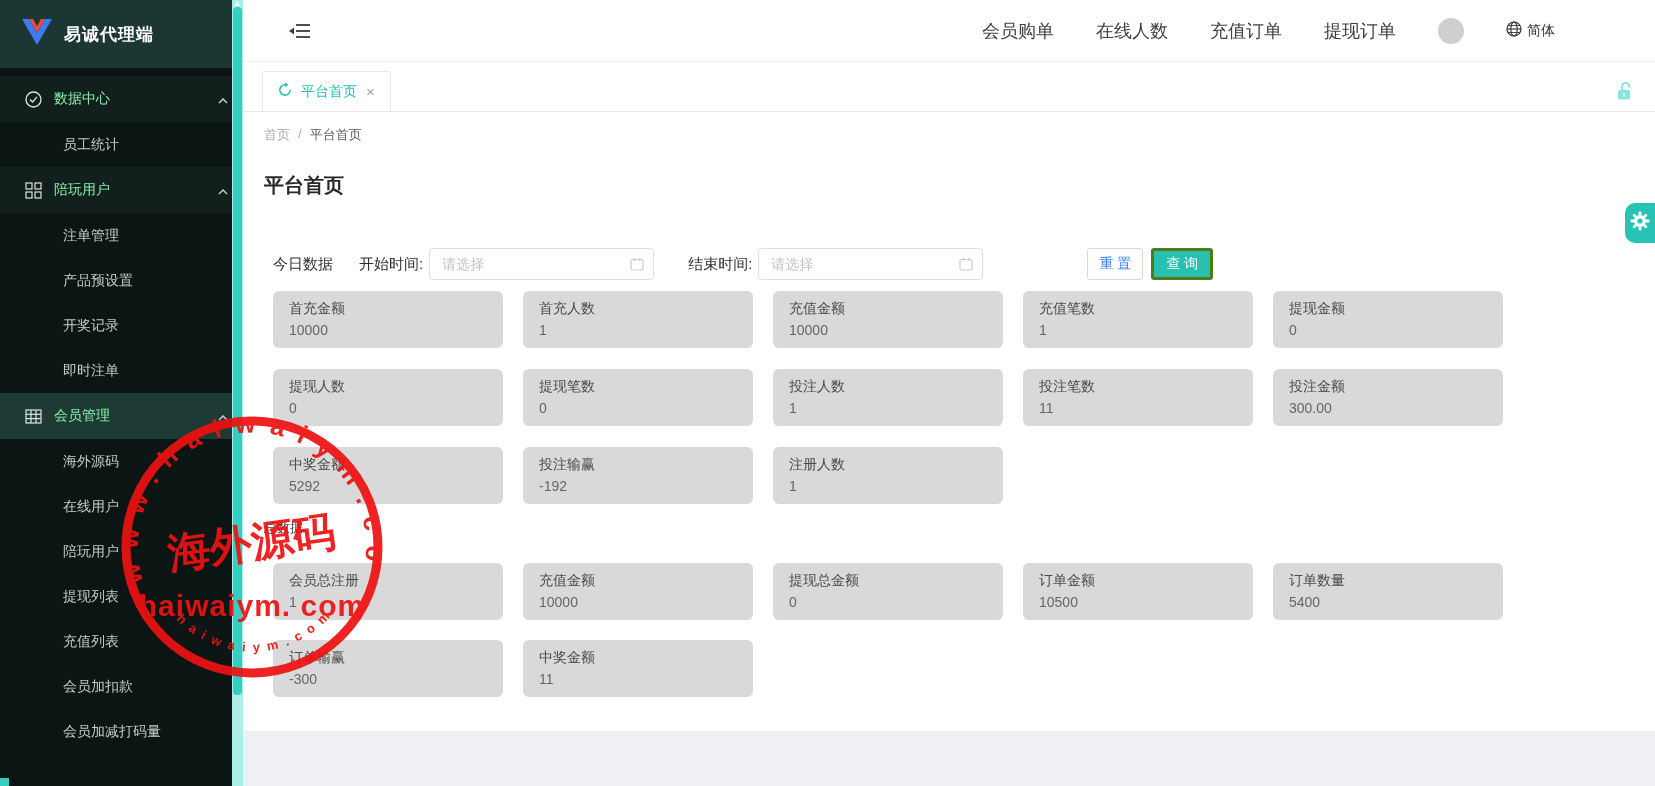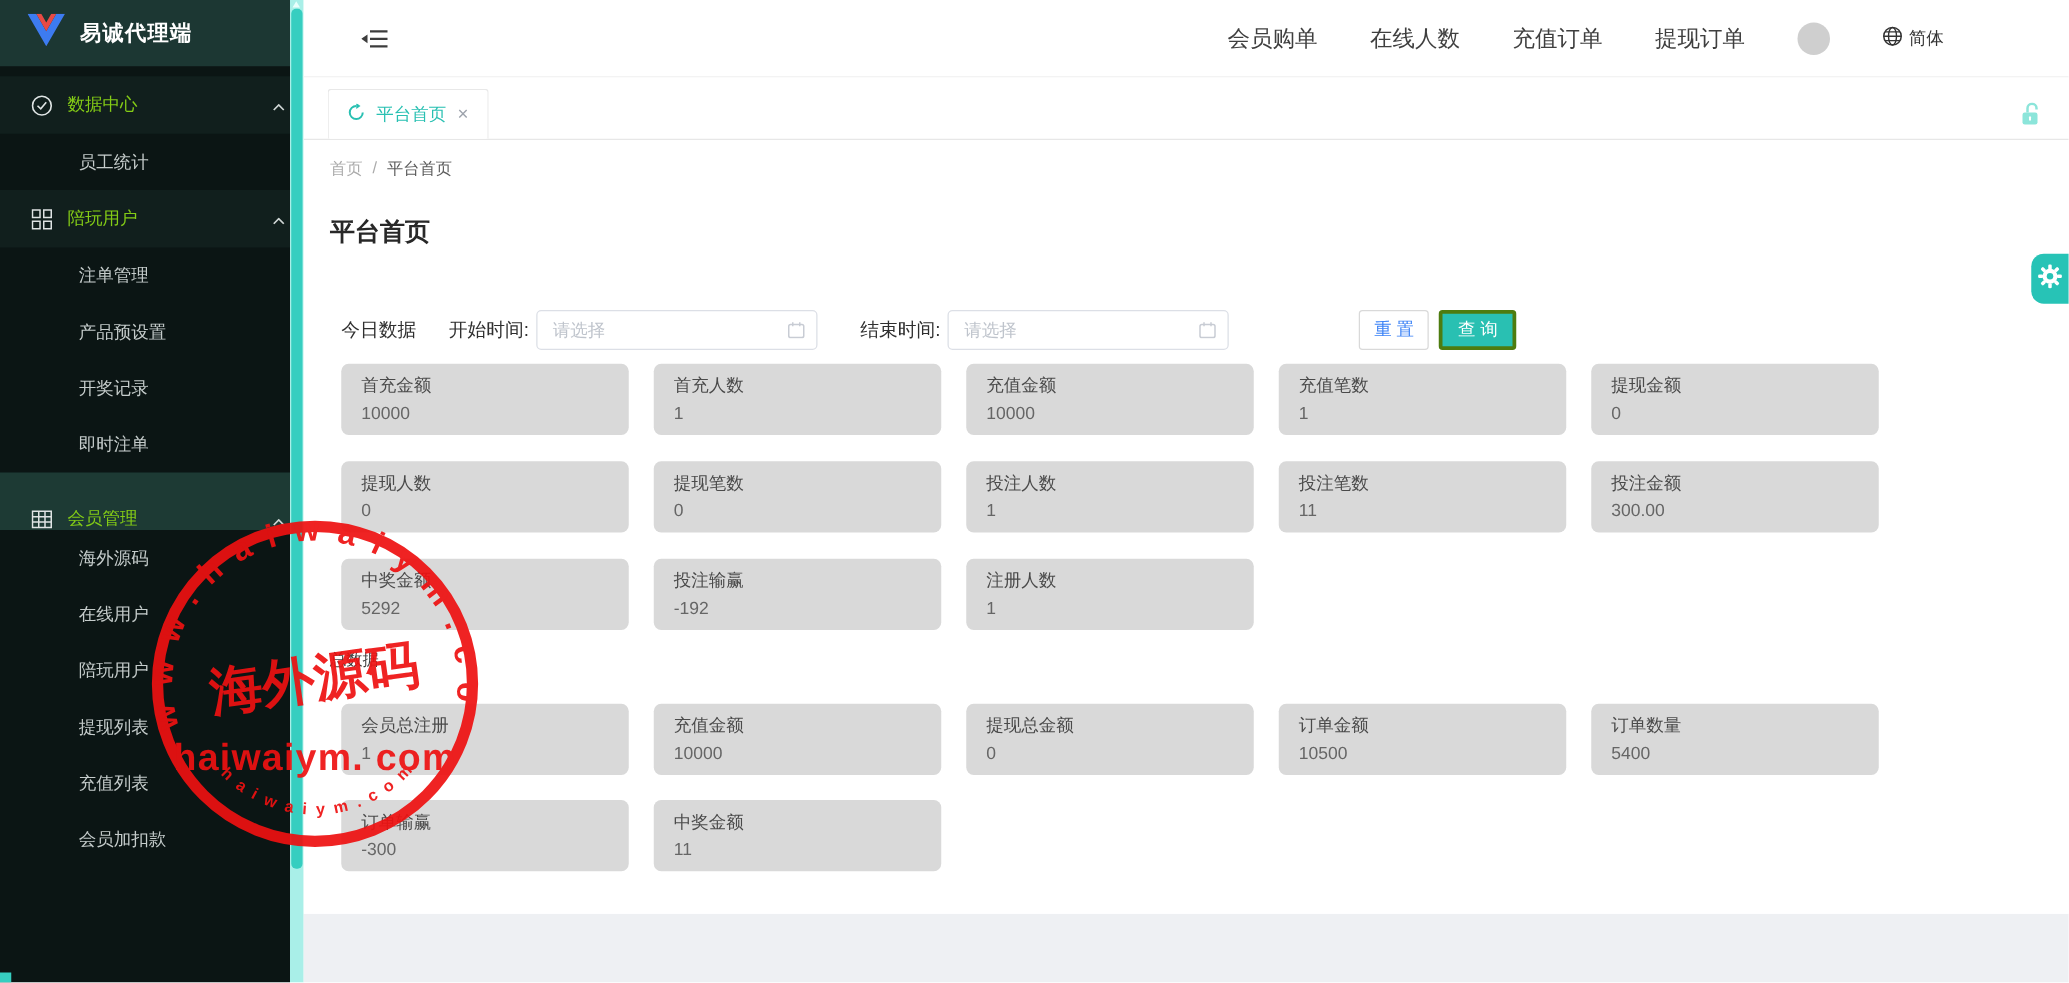--- a/index.html
+++ b/index.html
@@ -2,26 +2,26 @@
 <html><head>
 <meta charset="utf-8">
 <style>
   * { margin:0; padding:0; box-sizing:border-box; }
   html,body { width:1655px; height:786px; overflow:hidden; background:#fff;
     font-family:"Liberation Sans","DejaVu Sans",sans-serif; }
   .stage { position:relative; width:1655px; height:786px; overflow:hidden; }
 
   
   .sidebar { position:absolute; left:0; top:0; width:232px; height:786px; background:#0b1514; overflow:hidden; }
-  .logo-bar { height:53px; background:#1c3733; display:flex; align-items:center; padding-left:22px; gap:12px;text-align:center; }
+  .logo-bar { height:68px; background:#1c3733; display:flex; align-items:center; padding-left:22px; gap:12px;text-align:center; }
   .logo-title { color:#ffffff; font-size:17px; font-weight:bold; letter-spacing:1px; }
   .menu { margin-top:8px; }
   .menu-group-header { height:46px; display:flex; align-items:center; padding:0 4px 0 25px;
-    color:#84cc16; font-size:14px; background:#111f1d; cursor:pointer; }
-  .menu-group-header.active { background:#1d3a34;align-items:flex-end; }
+    color:#86efac; font-size:14px; background:#111f1d; cursor:pointer; }
+  .menu-group-header.active { background:#1d3a34; }
   .menu-group-header .gicon { width:17px; height:17px; margin-right:12px; flex:0 0 auto; }
   .menu-group-header .chev { margin-left:auto; }
   .menu-item { height:45px; line-height:45px; padding-left:63px; color:#c5cccb; font-size:14px; cursor:pointer; }
 
   
   .side-scroll { position:absolute; left:232px; top:0; width:11px; height:786px; background:#a9efe8; }
   .side-scroll .thumb { position:absolute; left:1px; top:7px; width:9px; height:688px; background:#36cec0; border-radius:4px; }
   .side-scroll .arrow-up { position:absolute; left:2px; top:1px; width:0; height:0;
     border-left:3.5px solid transparent; border-right:3.5px solid transparent; border-bottom:5px solid #e8fffc; }
   .corner-teal { position:absolute; left:0; bottom:0; width:9px; height:8px; background:#36cec0; }
@@ -148,20 +148,21 @@
               <polyline points="1,5 5,1 9,5" fill="none" stroke="#cfd6d5" stroke-width="1.4"></polyline>
             </svg>
         </span>
       </div>
       <div class="menu-item">海外源码</div>
       <div class="menu-item">在线用户</div>
       <div class="menu-item">陪玩用户</div>
       <div class="menu-item">提现列表</div>
       <div class="menu-item">充值列表</div>
       <div class="menu-item">会员加扣款</div>
+      <div class="menu-item">会员加减打码量</div>
     </nav>
   </aside>
 
   <div class="side-scroll">
     <span class="arrow-up"></span>
     <span class="thumb"></span>
   </div>
   <div class="corner-teal"></div>
 
   <div class="main">

